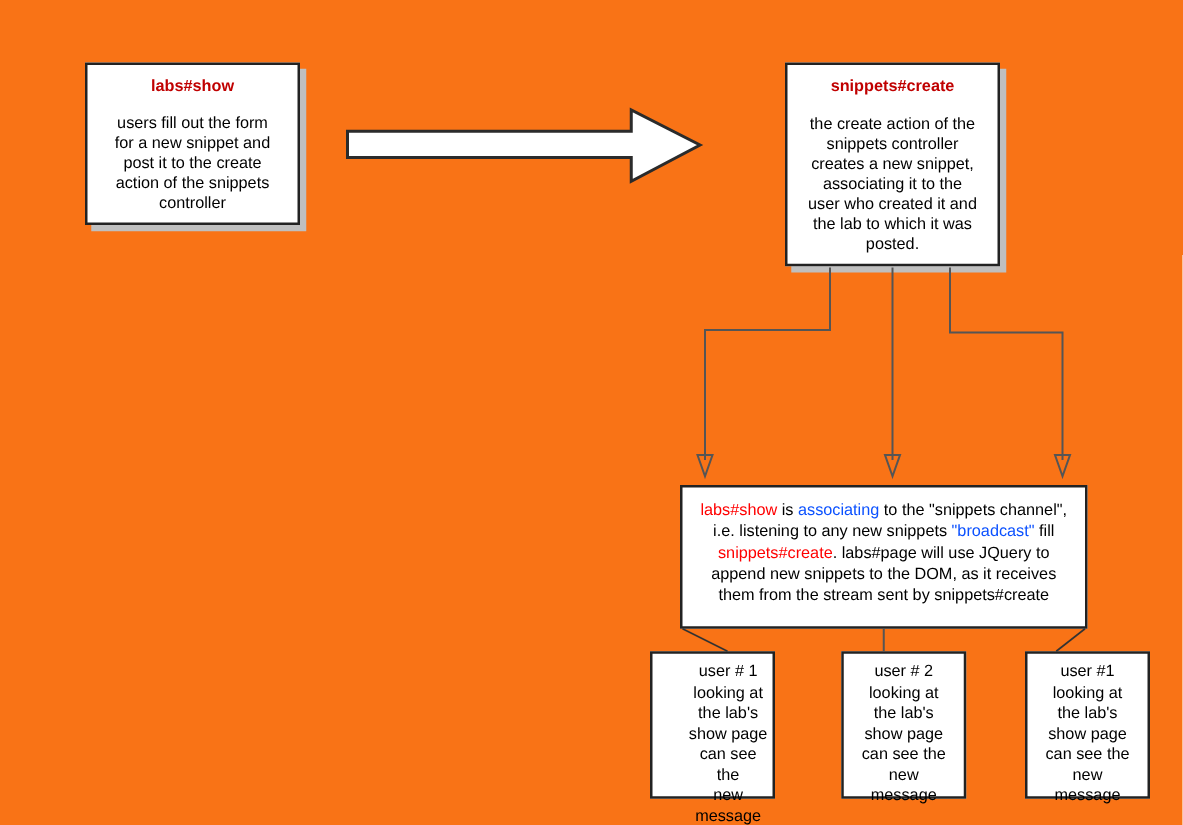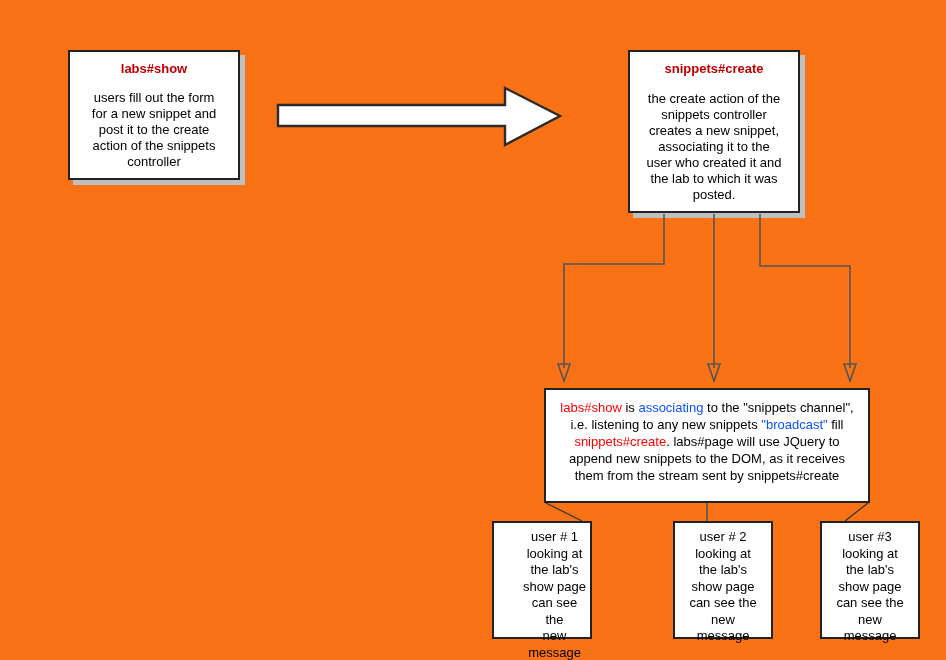--- a/index.html
+++ b/index.html
@@ -82,21 +82,21 @@
   .box-user {
     top: 521px;
     width: 100px;
     height: 118px;
     padding: 6px 4px 0 4px;
   }
   .box-user .node-body {
     font-size: 13px;
     line-height: 16.5px;
   }
-  .user1 { left: 492px; padding-left: 29px; }
+  .user1 { left: 520px; padding-left: 29px; }
   .user2 { left: 673px; }
   .user3 { left: 820px; }
   svg.overlay {
     position: absolute;
     left: 0;
     top: 0;
     width: 946px;
     height: 660px;
     pointer-events: none;
   }
@@ -165,21 +165,21 @@
   <div class="node box-user user2">
     <div class="node-body">user # 2
 looking at
 the lab's
 show page
 can see the
 new
 message</div>
   </div>
   <div class="node box-user user3">
-    <div class="node-body">user #3
+    <div class="node-body">user #1
 looking at
 the lab's
 show page
 can see the
 new
 message</div>
   </div>
 
   <svg class="overlay" viewBox="0 0 946 660">
 

